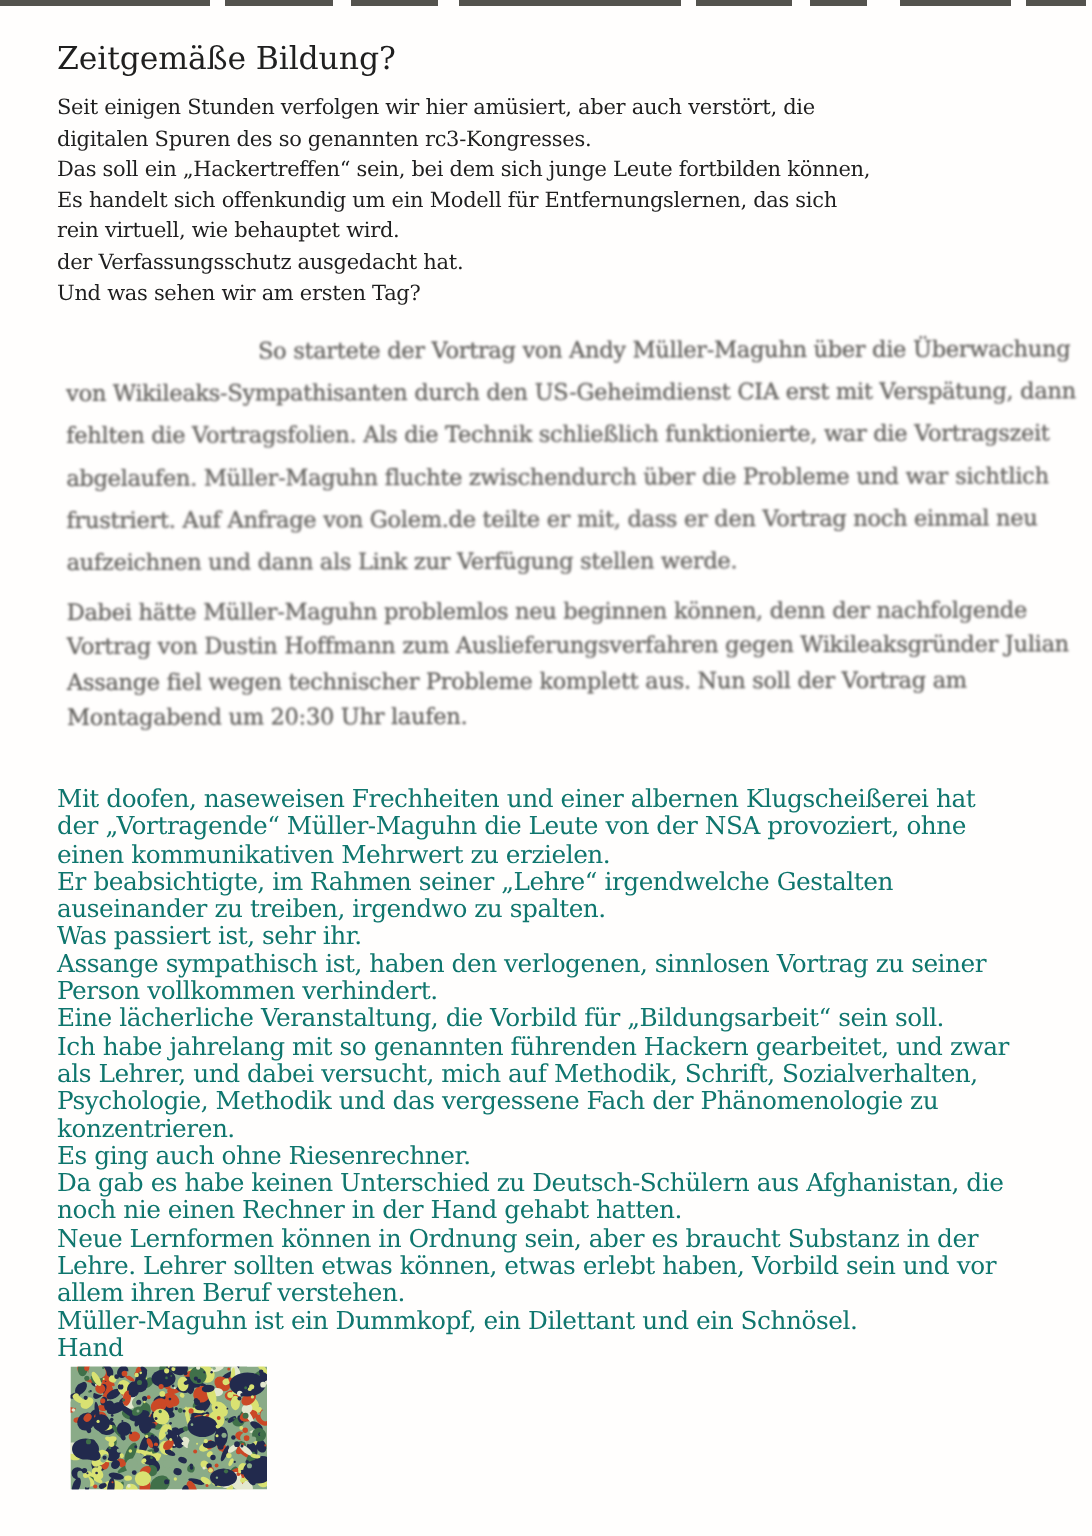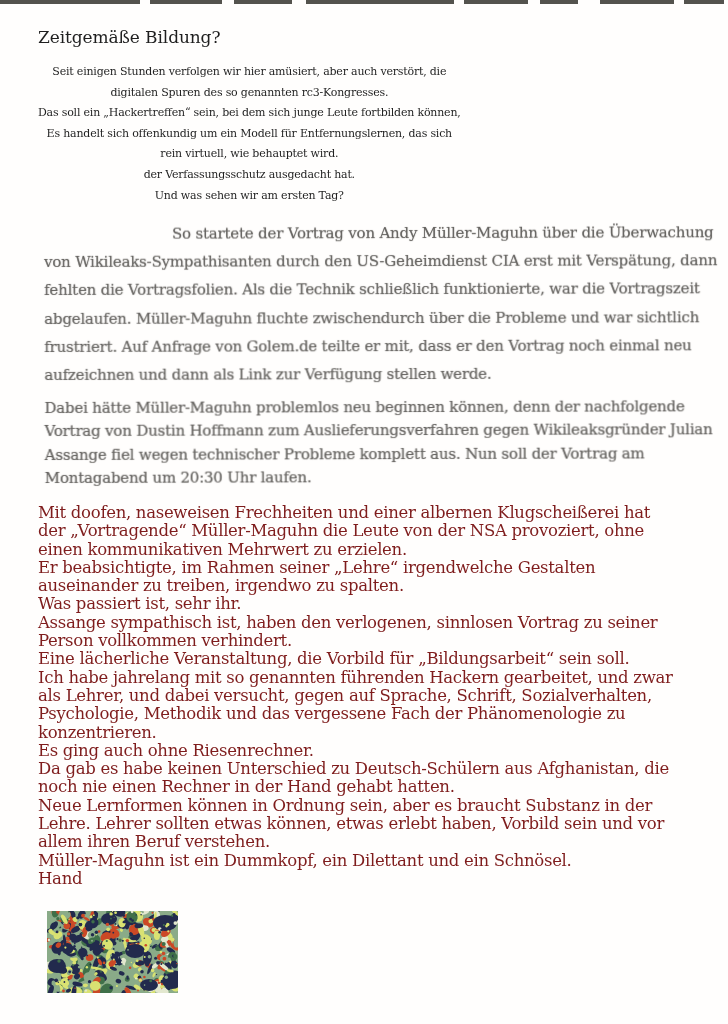--- a/index.html
+++ b/index.html
@@ -7,39 +7,39 @@
     position:relative;width:728px;height:1024px;overflow:hidden;
     background:#fffefd;
     font-family:"DejaVu Serif","Liberation Serif",serif;
   }
   
   .top-strip{position:absolute;left:0;top:0;width:728px;height:5px;}
   .top-strip span{position:absolute;top:0;height:4px;background:#54534e;display:block;}
   
   .title{
     position:absolute;left:38px;top:27px;margin:0;
-    font-size:17px;font-weight:normal;color:#1f1f1f;
+    font-size:21px;font-weight:normal;color:#1f1f1f;
     letter-spacing:-0.1px;white-space:nowrap;
   }
   
   .intro{position:absolute;left:38px;top:62px;color:#1f1f1f;}
-  .intro .line{height:20.6px;line-height:20.6px;font-size:11px;white-space:nowrap;letter-spacing:-0.2px;text-align:center;}
+  .intro .line{height:20.6px;line-height:20.6px;font-size:14px;white-space:nowrap;letter-spacing:-0.2px;}
   
   .quote{
     position:absolute;left:44px;top:220px;width:660px;color:#666461;
     filter:blur(0.55px);
     transform:rotate(-0.15deg);transform-origin:left top;
     text-shadow:0 0 1px rgba(110,108,104,0.65);
   }
   .quote .qp1 .line{height:28.2px;line-height:28.2px;font-size:15px;white-space:nowrap;letter-spacing:-0.2px;}
   .quote .qp1 .line:first-child{text-indent:128px;}
   .quote .qp2{margin-top:8px;}
   .quote .qp2 .line{height:23.3px;line-height:23.3px;font-size:15px;white-space:nowrap;letter-spacing:-0.2px;}
   
-  .bodytext{position:absolute;left:38px;top:504px;color:#7f1d1d;}
+  .bodytext{position:absolute;left:38px;top:524px;color:#0f766e;}
   .bodytext .line{height:18.3px;line-height:18.3px;font-size:16.5px;white-space:nowrap;letter-spacing:-0.3px;}
   
   .camo{position:absolute;left:47px;top:911px;width:131px;height:82px;}
   .camo svg{display:block;width:131px;height:82px;}
 </style>
 </head>
 <body>
 
 <div class="page">
 
@@ -87,21 +87,21 @@
       <div class="line">Mit doofen, naseweisen Frechheiten und einer albernen Klugscheißerei hat</div>
       <div class="line">der „Vortragende“ Müller-Maguhn die Leute von der NSA provoziert, ohne</div>
       <div class="line">einen kommunikativen Mehrwert zu erzielen.</div>
       <div class="line">Er beabsichtigte, im Rahmen seiner „Lehre“ irgendwelche Gestalten</div>
       <div class="line">auseinander zu treiben, irgendwo zu spalten.</div>
       <div class="line">Was passiert ist, sehr ihr.</div>
       <div class="line">Assange sympathisch ist, haben den verlogenen, sinnlosen Vortrag zu seiner</div>
       <div class="line">Person vollkommen verhindert.</div>
       <div class="line">Eine lächerliche Veranstaltung, die Vorbild für „Bildungsarbeit“ sein soll.</div>
       <div class="line">Ich habe jahrelang mit so genannten führenden Hackern gearbeitet, und zwar</div>
-      <div class="line">als Lehrer, und dabei versucht, gegen auf Sprache, Schrift, Sozialverhalten,</div>
+      <div class="line">als Lehrer, und dabei versucht, mich auf Methodik, Schrift, Sozialverhalten,</div>
       <div class="line">Psychologie, Methodik und das vergessene Fach der Phänomenologie zu</div>
       <div class="line">konzentrieren.</div>
       <div class="line">Es ging auch ohne Riesenrechner.</div>
       <div class="line">Da gab es habe keinen Unterschied zu Deutsch-Schülern aus Afghanistan, die</div>
       <div class="line">noch nie einen Rechner in der Hand gehabt hatten.</div>
       <div class="line">Neue Lernformen können in Ordnung sein, aber es braucht Substanz in der</div>
       <div class="line">Lehre. Lehrer sollten etwas können, etwas erlebt haben, Vorbild sein und vor</div>
       <div class="line">allem ihren Beruf verstehen.</div>
       <div class="line">Müller-Maguhn ist ein Dummkopf, ein Dilettant und ein Schnösel.</div>
       <div class="line">Hand</div>

